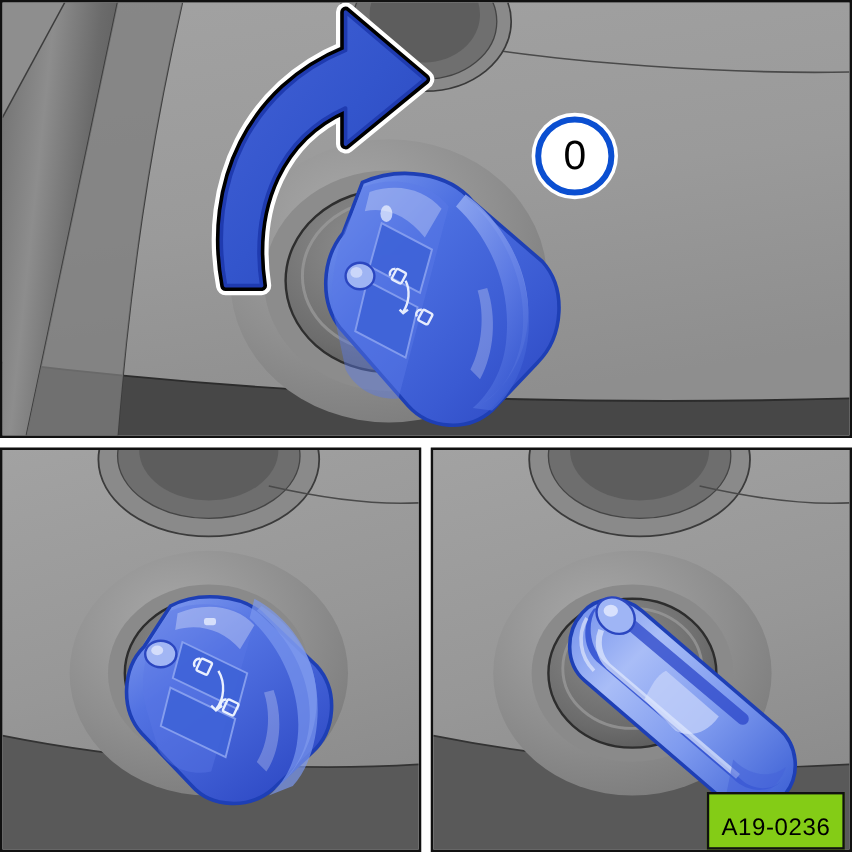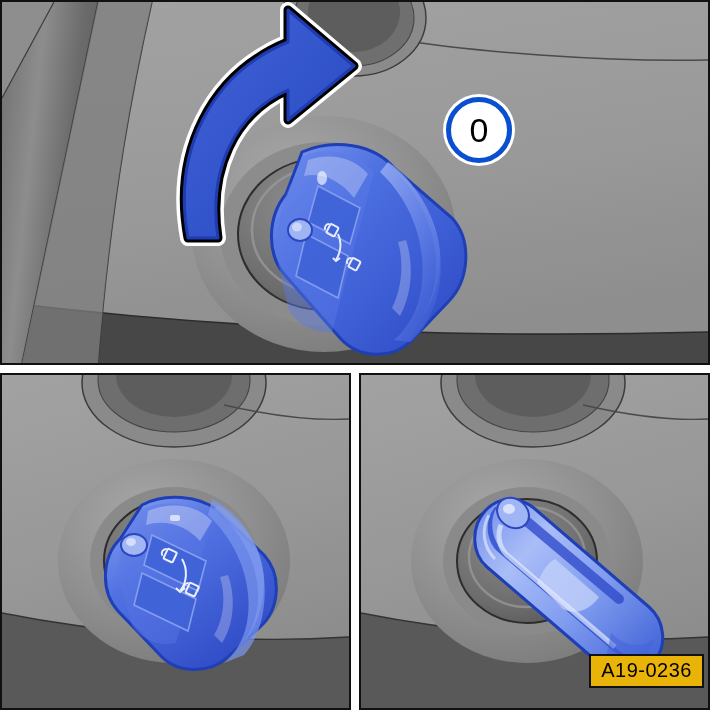--- a/index.html
+++ b/index.html
@@ -49,24 +49,24 @@
     color: #000000;
     font-family: "Liberation Sans", sans-serif;
     z-index: 40;
   }
   #badge-0 { left: 444px; top: 95px; }
 
   
   #figure-id {
     position: absolute;
     right: 6px;
-    bottom: 22px;
-    background: #eab308;
+    bottom: 2px;
+    background: #84cc16;
     border: 2px solid #111111;
-    padding: 3px 10px 4px 10px;
+    padding: 17px 10px 4px 10px;
     font-size: 20px;
     color: #000000;
     letter-spacing: 0.5px;
     z-index: 50;
     font-family: "Liberation Sans", sans-serif;
   }
 
   svg { display: block; }
 </style>
 </head>

